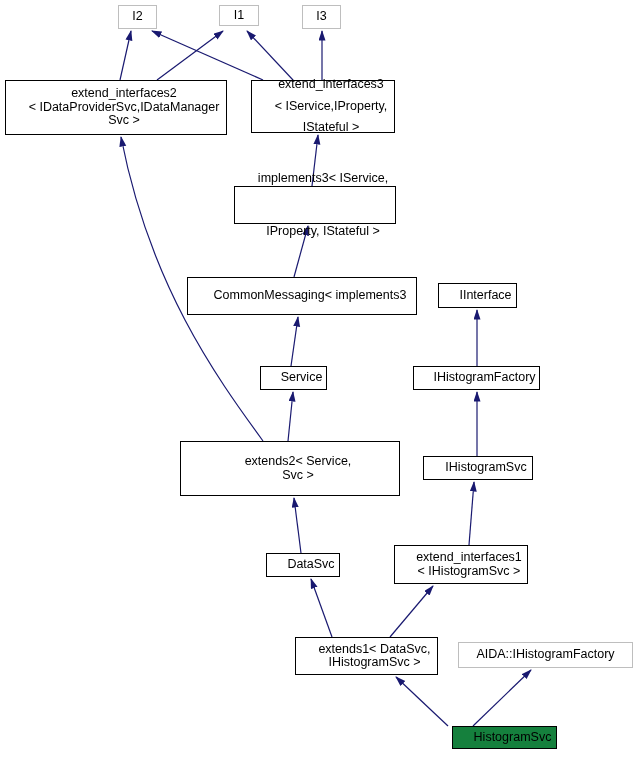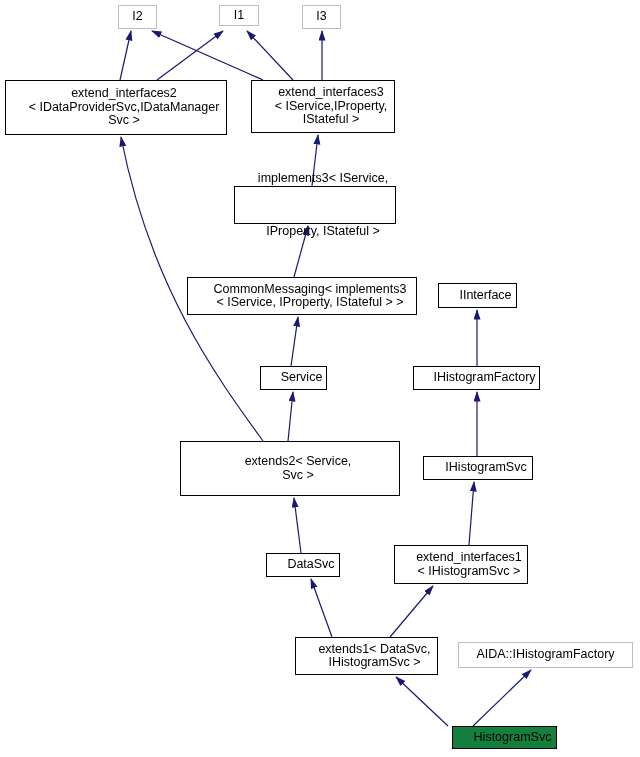--- a/index.html
+++ b/index.html
@@ -79,32 +79,31 @@
         <span class="lbl">I1</span>
       </div>
       <div class="node border-gray" style="left: 302px; top: 5px; width: 39px; height: 24px;">
         <span class="lbl">I3</span>
       </div>
       <div class="node border-black" style="left: 5px; top: 80px; width: 222px; height: 55px;">
         <span class="lbl">extend_interfaces2</span>
         <span class="lbl">&lt; IDataProviderSvc,IDataManager</span>
         <span class="lbl">Svc &gt;</span>
       </div>
-      <div class="node border-black" style="left: 251px; top: 80px; width: 144px; height: 53px;">
+      <div class="node border-black" style="left: 251px; top: 80px; width: 144px; height: 53px; gap: 8px;">
         <span class="lbl">extend_interfaces3</span>
         <span class="lbl">&lt; IService,IProperty,</span>
         <span class="lbl">IStateful &gt;</span>
       </div>
       <div class="node border-black" style="left: 234px; top: 186px; width: 162px; height: 38px; gap: 40px;">
         <span class="lbl">implements3&lt; IService,</span>
         <span class="lbl">IProperty, IStateful &gt;</span>
       </div>
       <div class="node border-black" style="left: 187px; top: 277px; width: 230px; height: 38px;">
         <span class="lbl">CommonMessaging&lt; implements3</span>
-        <span class="lbl">&lt; IService, IProperty, IStateful &gt; &gt;</span>
       </div>
       <div class="node border-black" style="left: 438px; top: 283px; width: 79px; height: 25px;">
         <span class="lbl">IInterface</span>
       </div>
       <div class="node border-black" style="left: 260px; top: 366px; width: 67px; height: 24px;">
         <span class="lbl">Service</span>
       </div>
       <div class="node border-black" style="left: 413px; top: 366px; width: 127px; height: 24px;">
         <span class="lbl">IHistogramFactory</span>
       </div>

